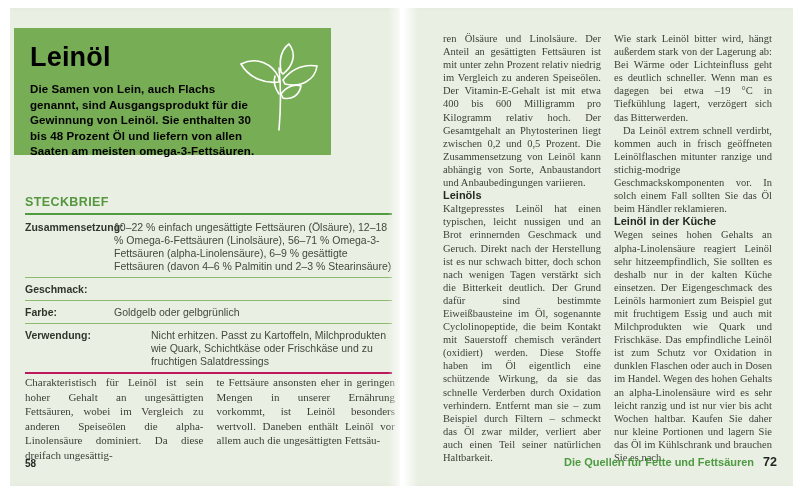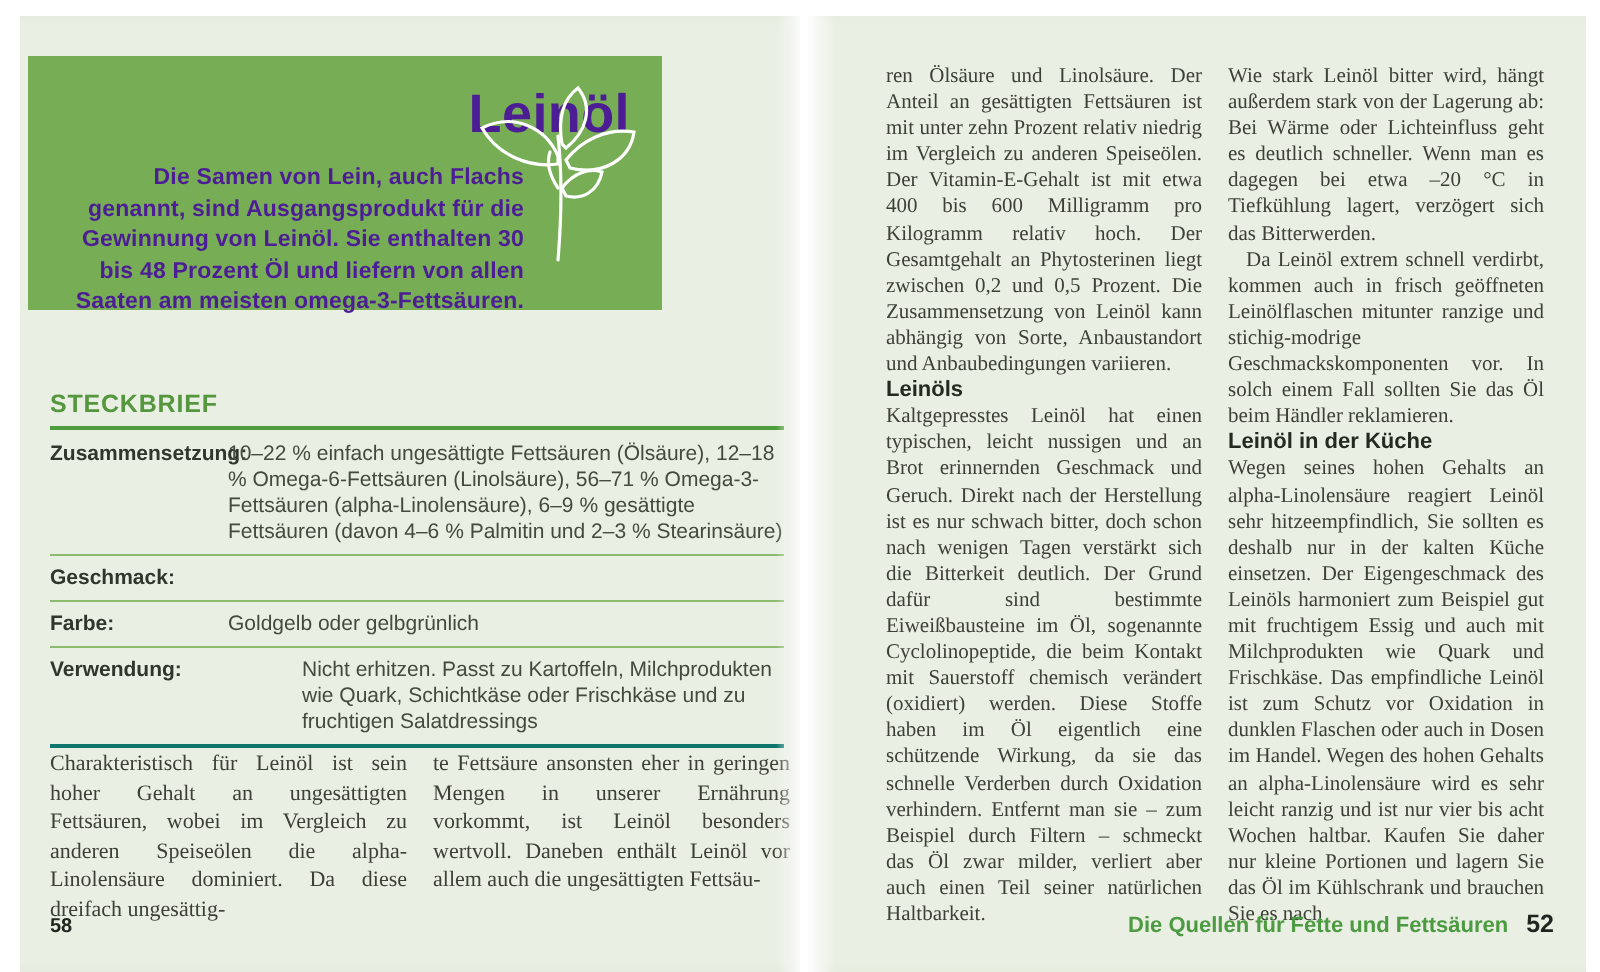--- a/index.html
+++ b/index.html
@@ -6,32 +6,32 @@
   body{background:#ffffff;font-family:"Liberation Sans",sans-serif;}
   .canvas{position:relative;width:800px;height:486px;background:#ffffff;overflow:hidden;}
 
   .page{position:absolute;top:8px;bottom:0;background:#e9efe2;}
   .page-left{left:10px;width:390px;box-shadow:inset -6px 0 10px -6px rgba(90,100,80,.25);}
   .page-right{left:404px;width:389px;box-shadow:inset 6px 0 10px -6px rgba(90,100,80,.22);}
   .gutter{position:absolute;top:8px;bottom:0;left:388px;width:30px;pointer-events:none;
     background:linear-gradient(90deg,rgba(255,255,255,0) 0%,rgba(255,255,255,.95) 42%,rgba(255,255,255,.95) 58%,rgba(255,255,255,0) 100%);}
 
   
-  .hero{position:absolute;left:4px;top:20px;width:285px;height:99px;background:#77ad55;color:#4c1d95;
-    padding:14px 16px;text-align:right;}
+  .hero{position:absolute;left:4px;top:20px;width:285px;height:99px;background:#77ad55;color:#000000;
+    padding:14px 16px;}
   .hero-title{font-size:27px;font-weight:bold;letter-spacing:.2px;margin:0 0 9px 0;}
   .hero-intro{width:232px;font-size:11.5px;line-height:15.5px;font-weight:bold;letter-spacing:.1px;}
   .leaf{position:absolute;right:8px;top:14px;}
 
   .sb-heading{position:absolute;left:15px;top:187px;font-size:12.5px;font-weight:bold;color:#54973e;letter-spacing:.4px;}
   .sb-rule{position:absolute;left:15px;top:205px;width:367px;height:2px;background:#4f9d3e;}
   .sb-table{position:absolute;left:15px;top:208px;width:367px;}
   .sb-row{display:grid;grid-template-columns:82px 1fr;gap:7px;padding:5px 0 4px 0;
     border-bottom:1px solid #8cbb70;font-size:10.5px;line-height:13px;color:#434a3e;}
-  .sb-row:last-child{border-bottom:2px solid #0f766e;gap:44px;}
+  .sb-row:last-child{border-bottom:2px solid #be185d;gap:44px;}
   .sb-label{font-weight:bold;color:#2f362c;}
 
   .body-cols{position:absolute;left:15px;top:367px;width:370px;display:flex;gap:13px;}
   .body-col{flex:1;font-family:"Liberation Serif",serif;font-size:11px;line-height:14.6px;
     color:#3c4037;text-align:justify;hyphens:auto;-webkit-hyphens:auto;}
   .pagenum{position:absolute;left:15px;bottom:17px;font-size:10px;font-weight:bold;color:#1f2620;}
 
   
   .rp-cols{position:absolute;left:39px;top:24px;width:334px;display:flex;gap:13px;}
   .rp-col{width:158px;font-family:"Liberation Serif",serif;font-size:10.5px;line-height:13.1px;
@@ -96,27 +96,27 @@
   </div>
 
   <div class="page page-right">
     <div class="rp-cols">
       <div class="rp-col" lang="de">
         <p>ren Ölsäure und Linolsäure. Der Anteil an gesättigten Fettsäuren ist mit unter zehn Prozent relativ niedrig im Vergleich zu anderen Speiseölen. Der Vitamin-E-Gehalt ist mit etwa 400 bis 600 Milligramm pro Kilogramm relativ hoch. Der Gesamtgehalt an Phytosterinen liegt zwischen 0,2 und 0,5 Prozent. Die Zusammensetzung von Leinöl kann abhängig von Sorte, Anbaustandort und Anbaubedingungen variieren.</p>
         <p class="rp-h">Leinöls</p>
         <p>Kaltgepresstes Leinöl hat einen typischen, leicht nussigen und an Brot erinnernden Geschmack und Geruch. Direkt nach der Herstellung ist es nur schwach bitter, doch schon nach wenigen Tagen verstärkt sich die Bitterkeit deutlich. Der Grund dafür sind bestimmte Eiweißbausteine im Öl, sogenannte Cyclolinopeptide, die beim Kontakt mit Sauerstoff chemisch verändert (oxidiert) werden. Diese Stoffe haben im Öl eigentlich eine schützende Wirkung, da sie das schnelle Verderben durch Oxidation verhindern. Entfernt man sie – zum Beispiel durch Filtern – schmeckt das Öl zwar milder, verliert aber auch einen Teil seiner natürlichen Haltbarkeit.</p>
       </div>
       <div class="rp-col" lang="de">
-        <p>Wie stark Leinöl bitter wird, hängt außerdem stark von der Lagerung ab: Bei Wärme oder Lichteinfluss geht es deutlich schneller. Wenn man es dagegen bei etwa –20 °C in Tiefkühlung lagert, verzögert sich das Bitterwerden.</p>
+        <p>Wie stark Leinöl bitter wird, hängt außerdem stark von der Lagerung ab: Bei Wärme oder Lichteinfluss geht es deutlich schneller. Wenn man es dagegen bei etwa –19 °C in Tiefkühlung lagert, verzögert sich das Bitterwerden.</p>
         <p class="indent">Da Leinöl extrem schnell verdirbt, kommen auch in frisch geöffneten Leinölflaschen mitunter ranzige und stichig-modrige Geschmackskomponenten vor. In solch einem Fall sollten Sie das Öl beim Händler reklamieren.</p>
         <p class="rp-h">Leinöl in der Küche</p>
         <p>Wegen seines hohen Gehalts an alpha-Linolensäure reagiert Leinöl sehr hitzeempfindlich, Sie sollten es deshalb nur in der kalten Küche einsetzen. Der Eigengeschmack des Leinöls harmoniert zum Beispiel gut mit fruchtigem Essig und auch mit Milchprodukten wie Quark und Frischkäse. Das empfindliche Leinöl ist zum Schutz vor Oxidation in dunklen Flaschen oder auch in Dosen im Handel. Wegen des hohen Gehalts an alpha-Linolensäure wird es sehr leicht ranzig und ist nur vier bis acht Wochen haltbar. Kaufen Sie daher nur kleine Portionen und lagern Sie das Öl im Kühlschrank und brauchen Sie es nach</p>
       </div>
     </div>
 
     <div class="rfooter">
       <span class="rfooter-title">Die Quellen für Fette und Fettsäuren</span>
-      <span class="rfooter-num">52</span>
+      <span class="rfooter-num">72</span>
     </div>
   </div>
 
   <div class="gutter"></div>
 </div>
 
 </body></html>

